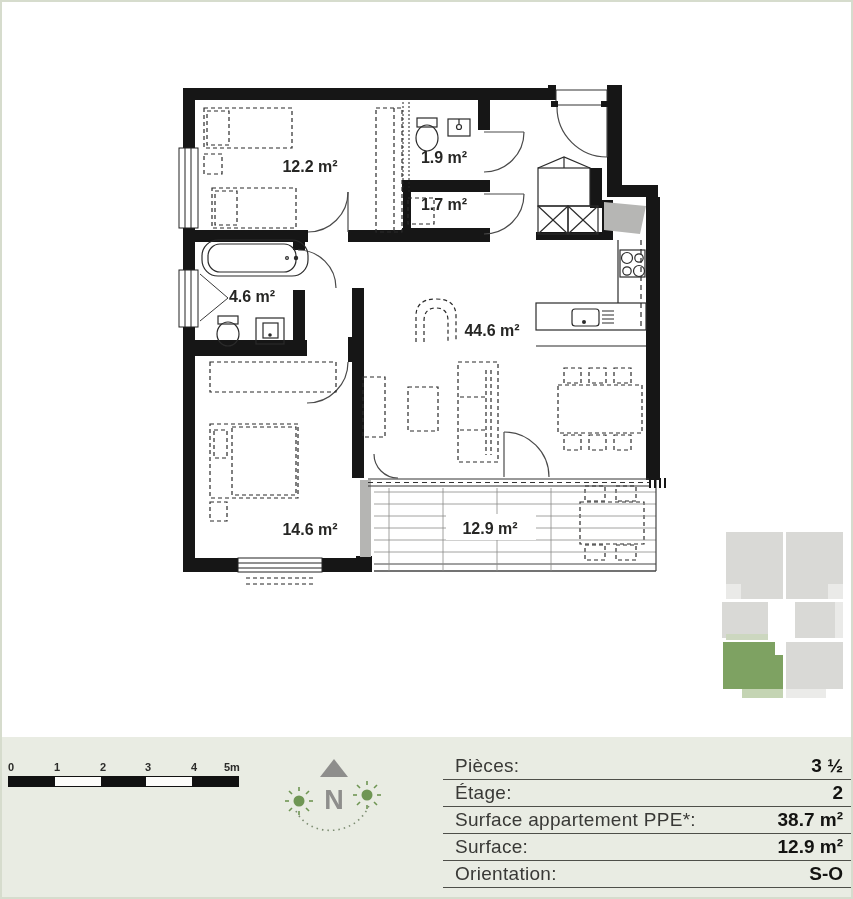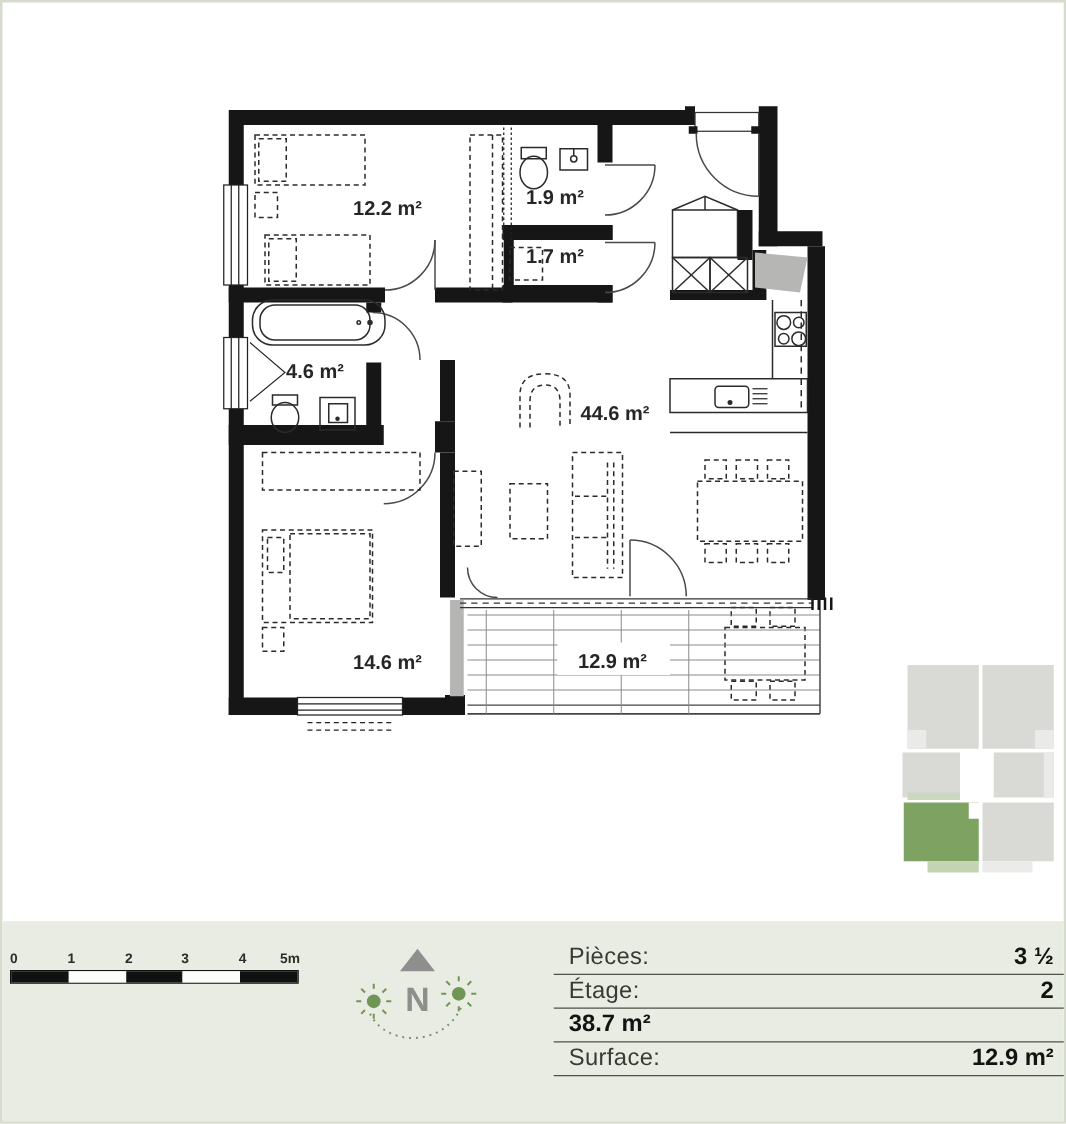--- a/index.html
+++ b/index.html
@@ -337,22 +337,27 @@
   <div class="info-table">
     <div class="row">
       <span class="lbl">Pièces:</span>
       <span class="val">3 ½</span>
     </div>
     <div class="row">
       <span class="lbl">Étage:</span>
       <span class="val">2</span>
     </div>
     <div class="row">
+      <span class="lbl">Surface appartement PPE*:</span>
       <span class="val">38.7 m²</span>
     </div>
     <div class="row">
       <span class="lbl">Surface:</span>
       <span class="val">12.9 m²</span>
     </div>
+    <div class="row">
+      <span class="lbl">Orientation:</span>
+      <span class="val">S-O</span>
+    </div>
   </div>
 </div>
 
 </div>
 
 </body></html>

